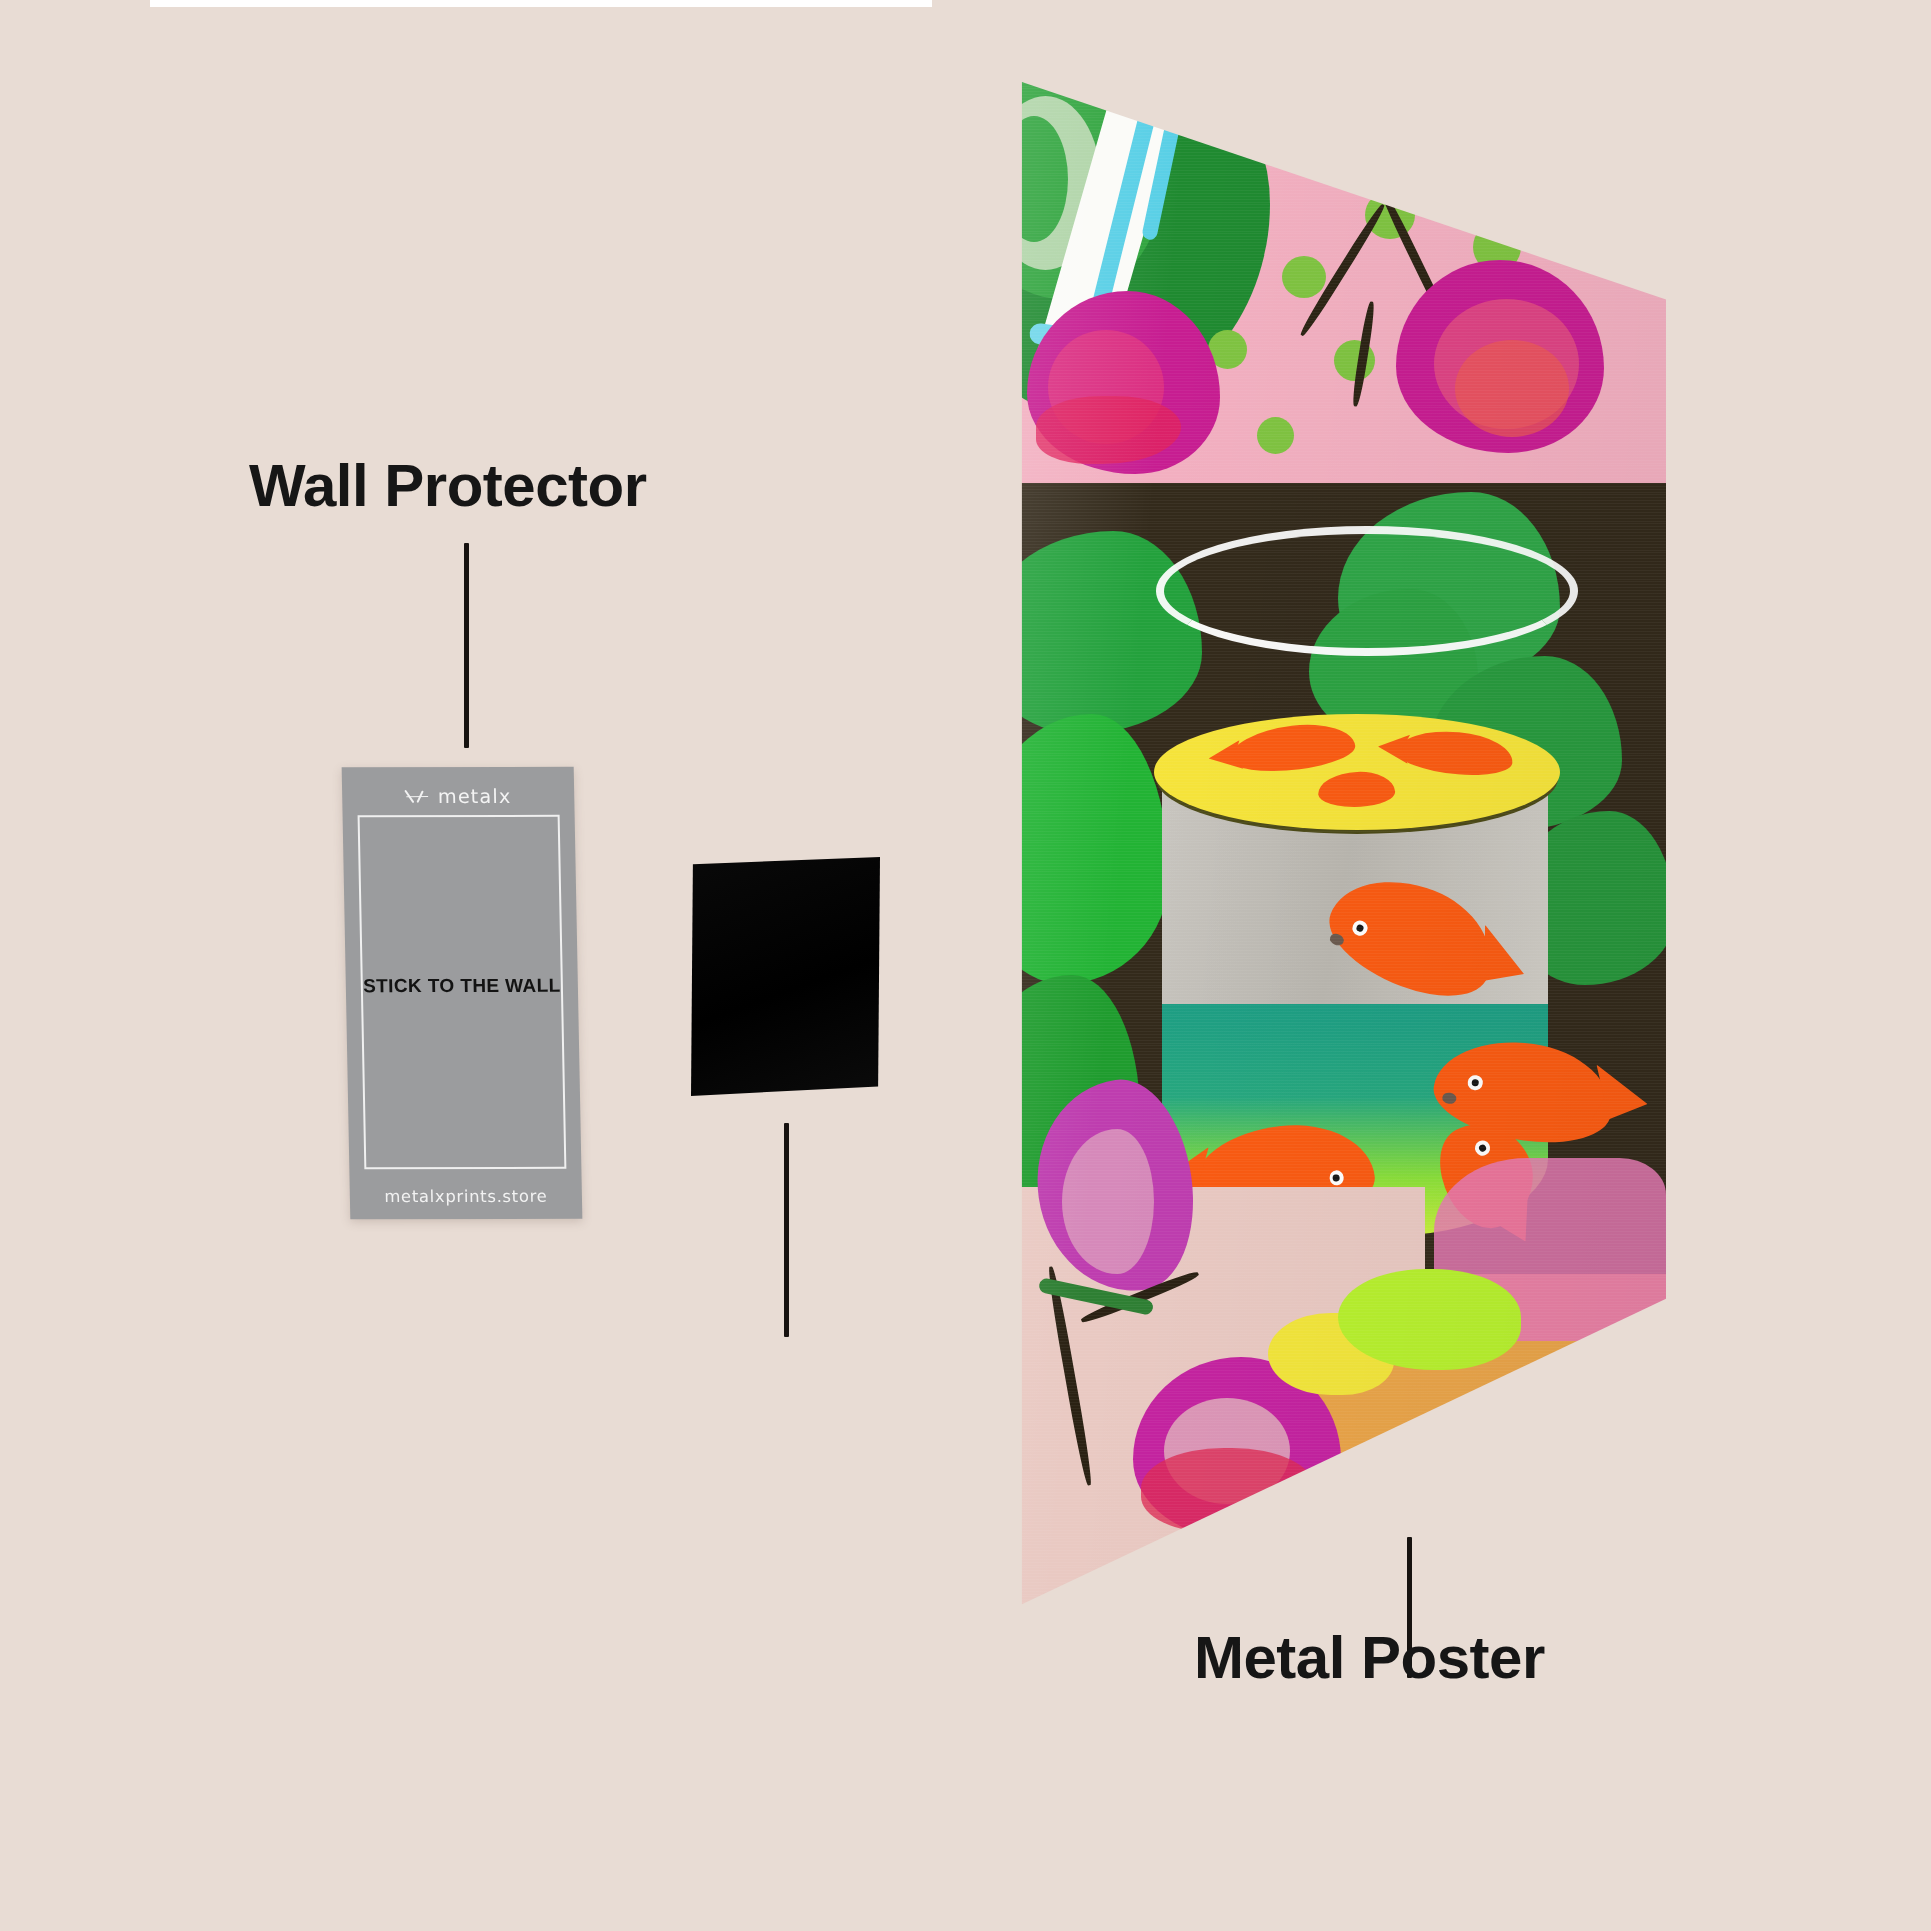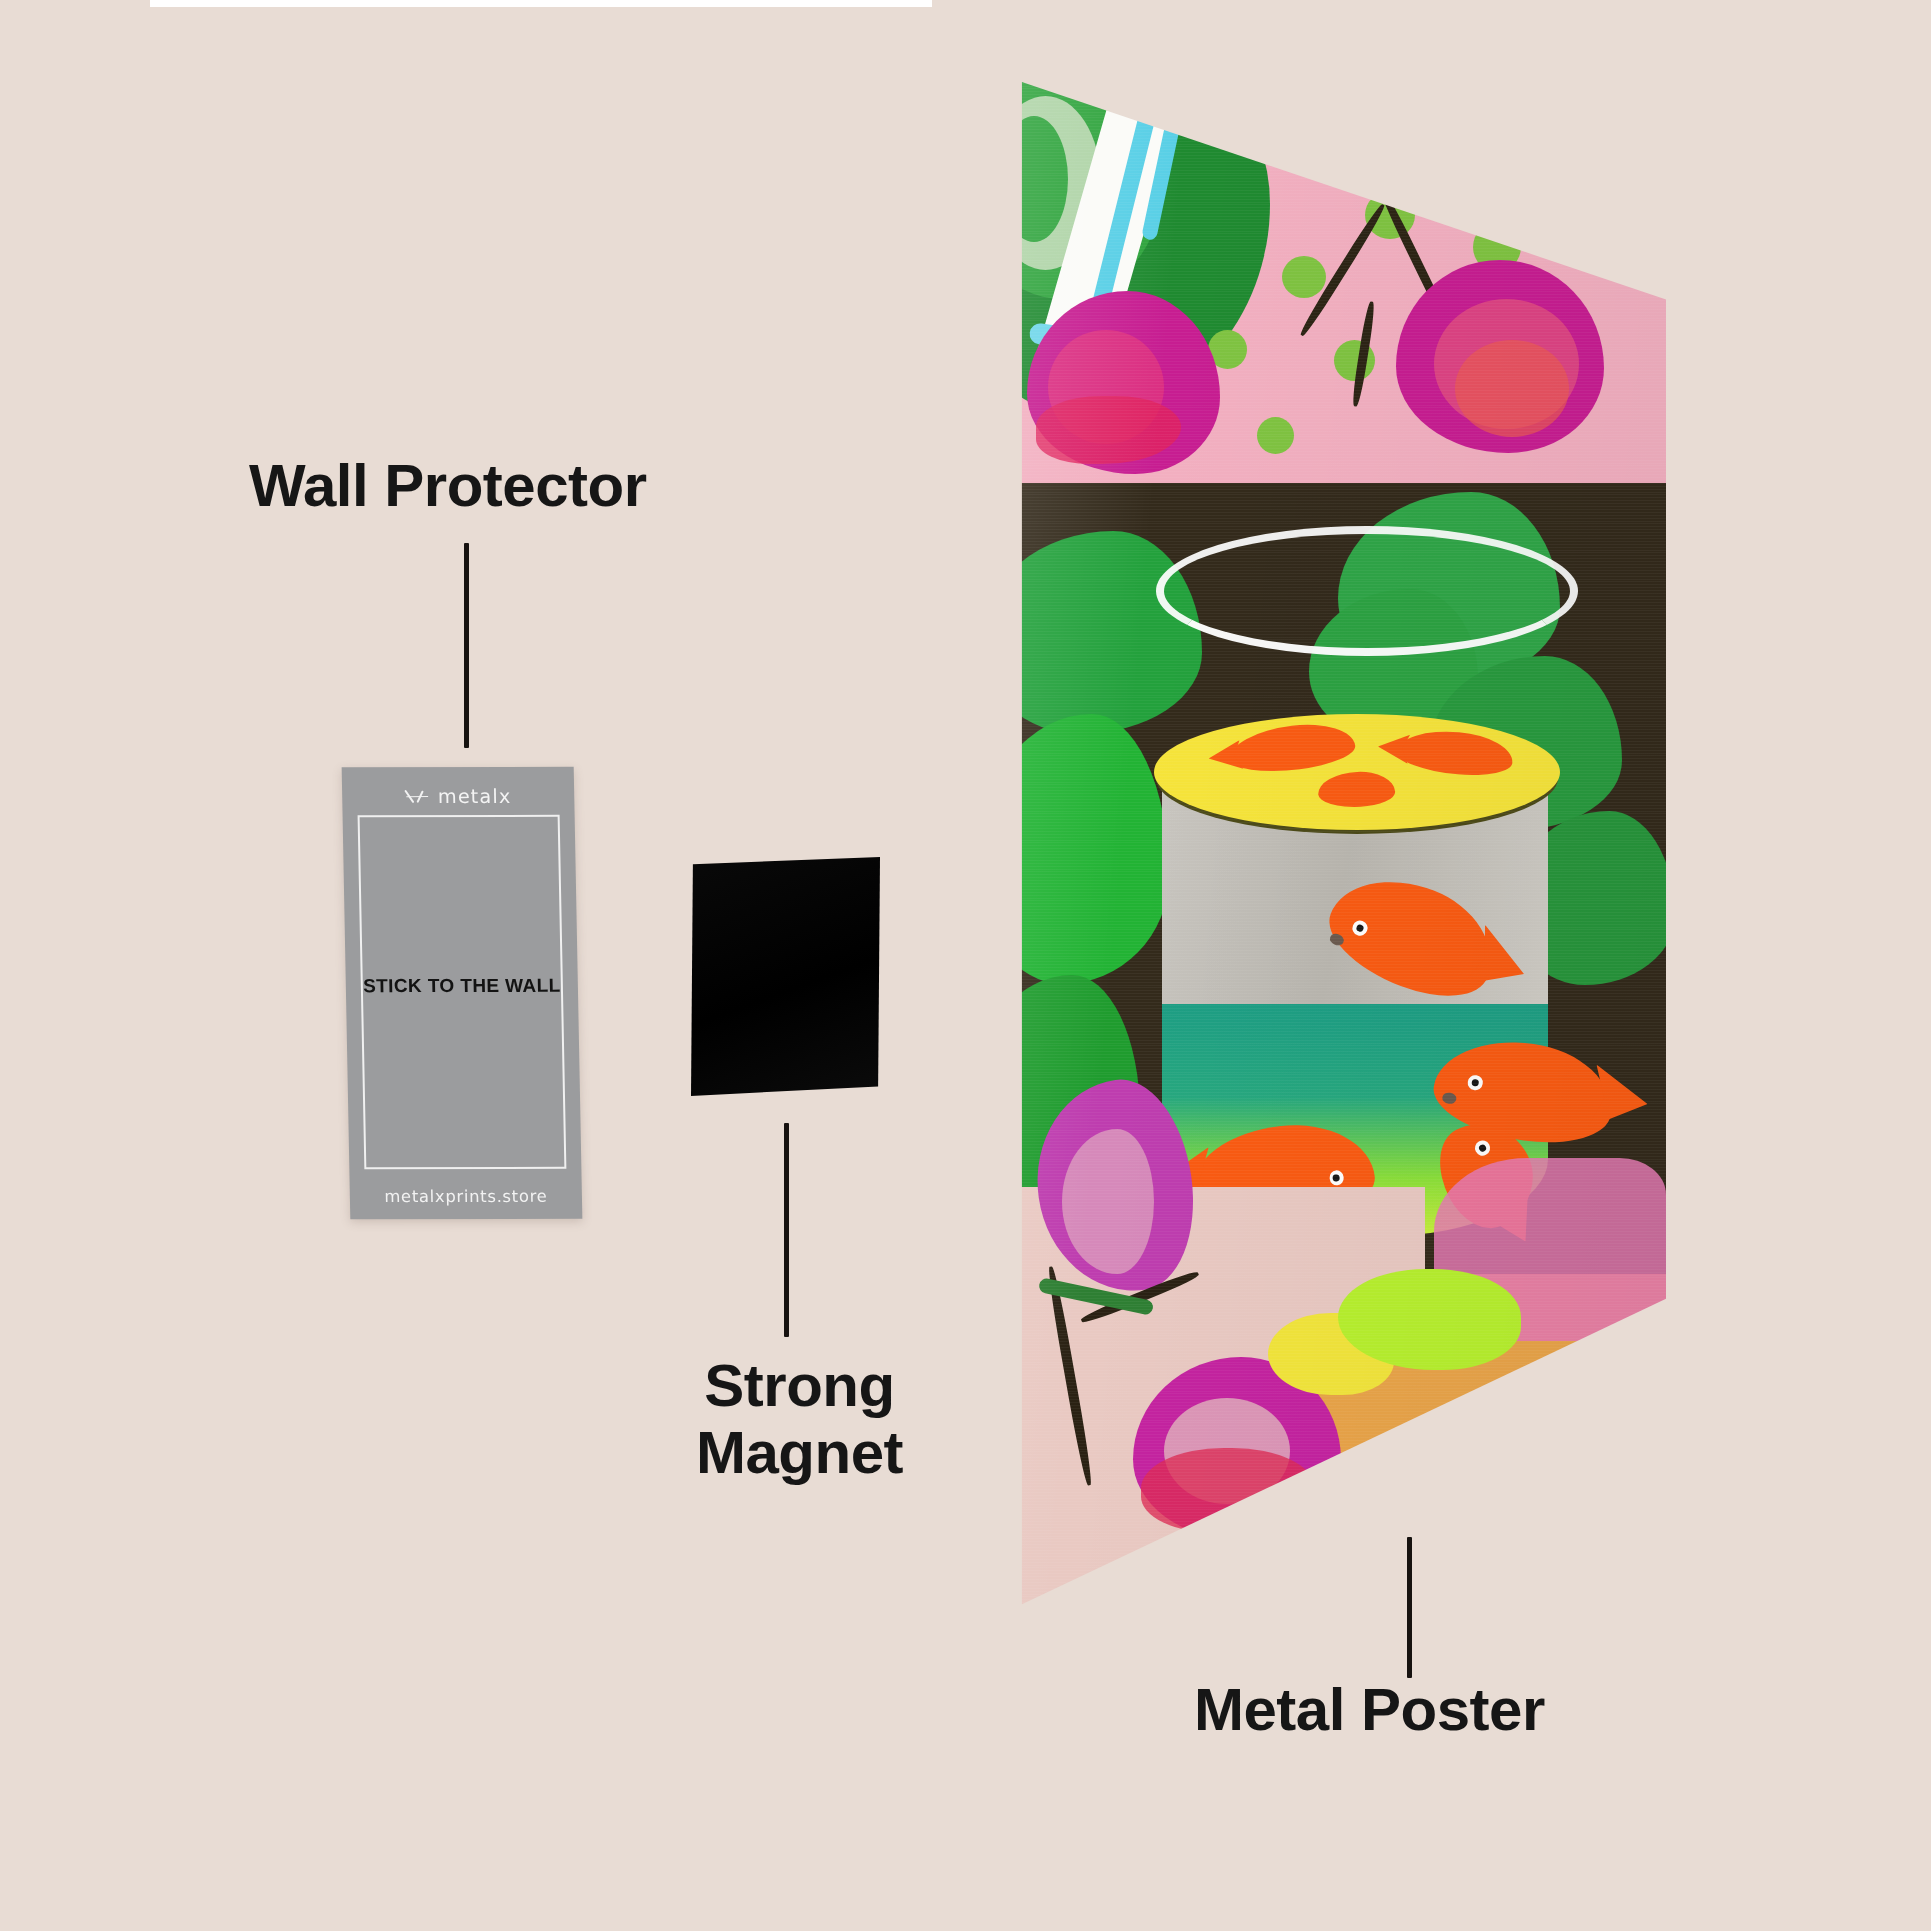--- a/index.html
+++ b/index.html
@@ -18,21 +18,21 @@
   }
 
   
   .callout{
     position:absolute;color:#161616;
     font-size:60px;letter-spacing:-0.5px;line-height:1.12;
     font-weight:700;white-space:pre-line;
   }
   #label-wall-protector{left:249px;top:452px;}
   #label-strong-magnet{left:679px;top:1352px;text-align:center;width:241px;}
-  #label-metal-poster{left:1194px;top:1676px;}
+  #label-metal-poster{left:1194px;top:1624px;}
 
   
   .leader{position:absolute;background:#171310;width:4.8px;border-radius:1px;}
   #leader-wall-protector{left:464px;top:543px;height:205px;}
   #leader-strong-magnet{left:784px;top:1123px;height:214px;}
   #leader-metal-poster{left:1407px;top:1537px;height:141px;}
 
   
   #wall-protector-card{
     position:absolute;left:346px;top:767px;width:232px;height:452px;
@@ -288,18 +288,16 @@
     <div id="wp-footer">metalxprints.store</div>
   </div>
 
   <div id="magnet"></div>
 
   <div class="leader" id="leader-wall-protector"></div>
   <div class="leader" id="leader-strong-magnet"></div>
   <div class="leader" id="leader-metal-poster"></div>
 
   <div class="callout" id="label-wall-protector">Wall Protector</div>
-  <div class="callout" id="label-strong-magnet">Strong
-Magnet</div>
   <div class="callout" id="label-metal-poster">Metal Poster</div>
 
 </div>
 
 
 </body></html>

